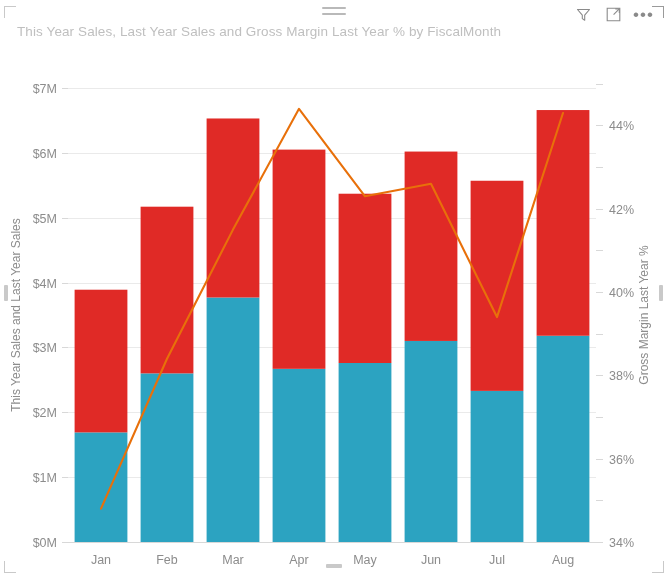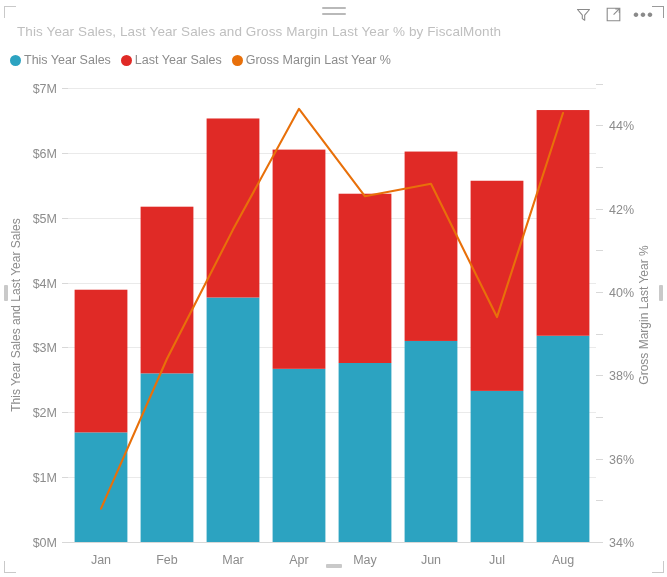--- a/index.html
+++ b/index.html
@@ -132,34 +132,20 @@
         <path d="M10.3 2.9 H14.3 V6.9" stroke="#8a8a8a" stroke-width="1.1" fill="none" stroke-linejoin="round"></path>
       </svg>
     </div>
     <div class="hicon">
       <span class="ellipsis">•••</span>
     </div>
   </div>
 
   <div class="title">This Year Sales, Last Year Sales and Gross Margin Last Year % by FiscalMonth</div>
 
-  <div class="legend">
-    <div class="legend-item">
-      <span class="legend-dot" style="background:#2CA3C1"></span>
-      <span class="legend-label">This Year Sales</span>
-    </div>
-    <div class="legend-item">
-      <span class="legend-dot" style="background:#E02A26"></span>
-      <span class="legend-label">Last Year Sales</span>
-    </div>
-    <div class="legend-item">
-      <span class="legend-dot" style="background:#E8700A"></span>
-      <span class="legend-label">Gross Margin Last Year %</span>
-    </div>
-  </div>
 
   <div class="plot-wrap">
     <svg class="plot-svg" id="chart-svg" width="667" height="499" viewBox="0 0 667 499">
         <line x1="68" y1="464.5" x2="596" y2="464.5" class="gridline"></line>
         <line x1="62" y1="464.5" x2="68" y2="464.5" class="tickmark"></line>
         <text x="57" y="469" class="axis-text" text-anchor="end">$0M</text>
         <line x1="68" y1="399.5" x2="596" y2="399.5" class="gridline"></line>
         <line x1="62" y1="399.5" x2="68" y2="399.5" class="tickmark"></line>
         <text x="57" y="404" class="axis-text" text-anchor="end">$1M</text>
         <line x1="68" y1="334.5" x2="596" y2="334.5" class="gridline"></line>

